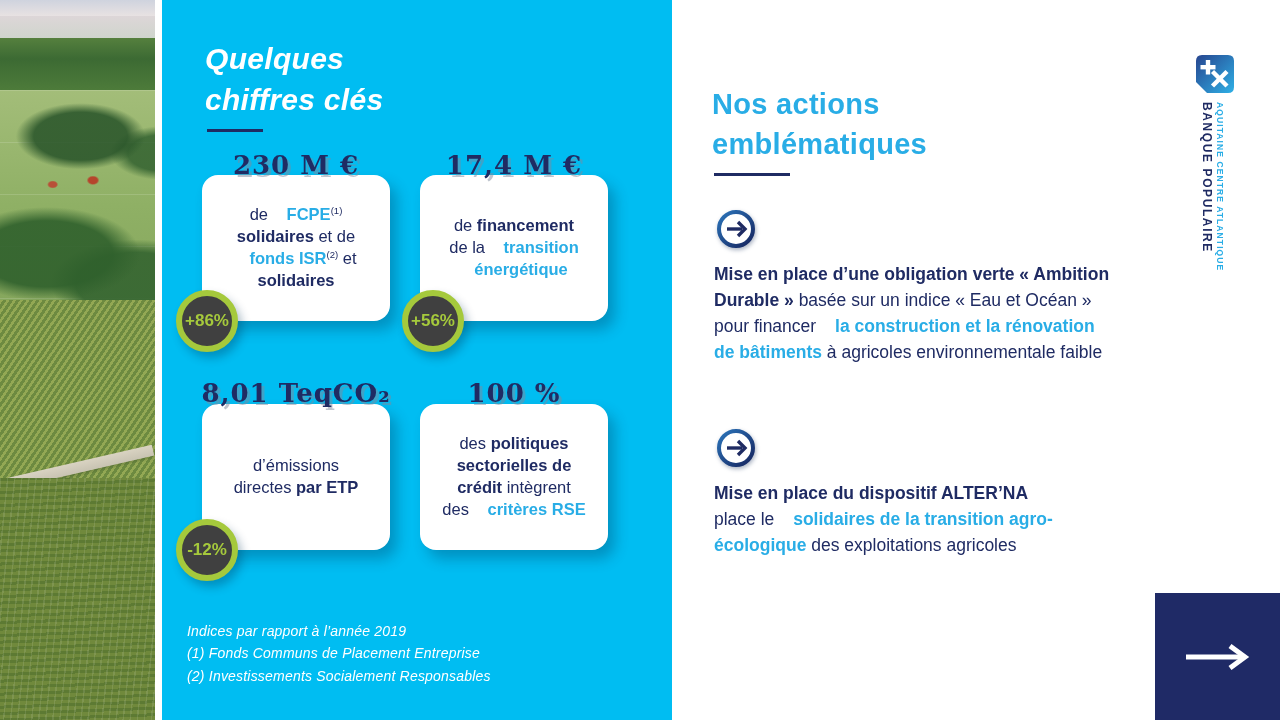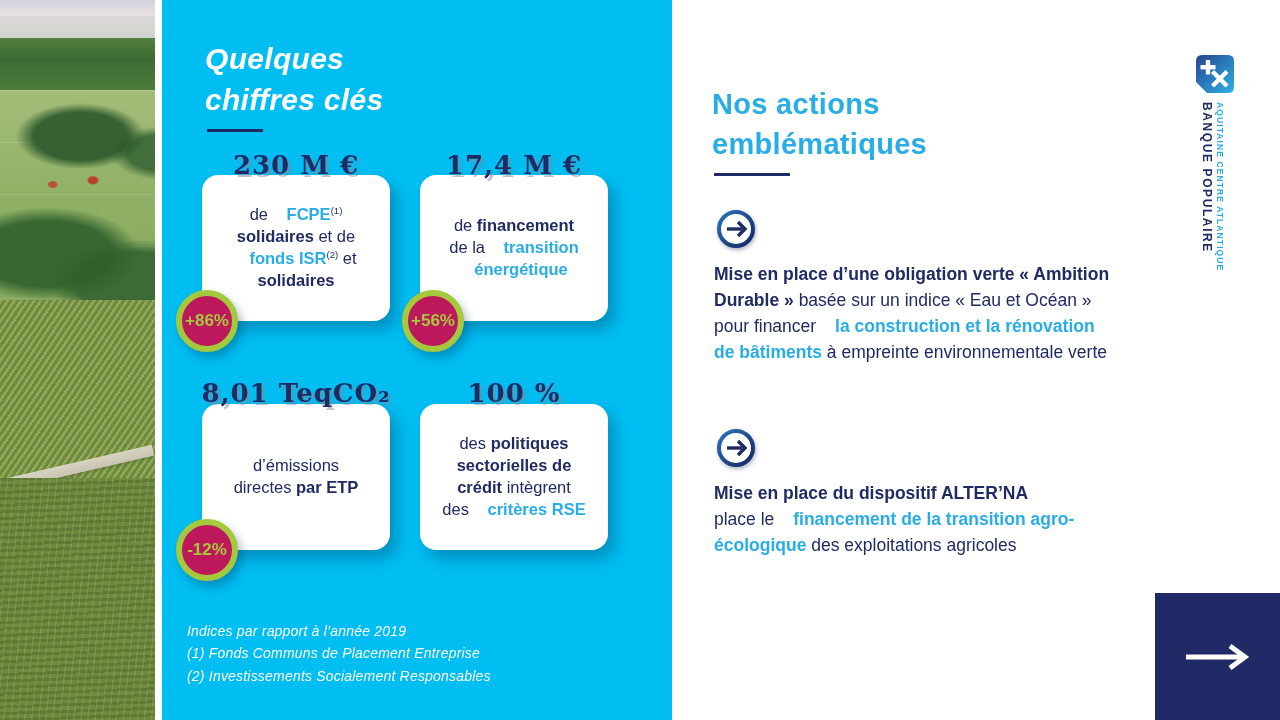--- a/index.html
+++ b/index.html
@@ -78,21 +78,21 @@
   .card-text{
     text-align:center;font-size:16.5px;line-height:1.33;color:var(--navy);
     padding:6px 8px;
   }
   .seg-navy{color:var(--navy);}
   .seg-navyBold{color:var(--navy);font-weight:bold;}
   .seg-cyanBold{color:var(--cyan-text);font-weight:bold;padding-left:14px;}
   .seg-sup{color:var(--navy);font-size:.58em;vertical-align:super;}
   .badge{
     position:absolute;width:62px;height:62px;border-radius:50%;
-    background:#be185d;border:6px solid var(--green);
+    background:#404040;border:6px solid var(--green);
     display:flex;align-items:center;justify-content:center;
     color:var(--green);font-size:17px;font-weight:bold;
     box-shadow:4px 6px 10px rgba(0,50,85,.32);z-index:4;
   }
   .b1{left:14px;top:290px;} .b2{left:240px;top:290px;} .b3{left:14px;top:519px;}
   .footnotes{
     position:absolute;left:25px;top:620px;color:#ffffff;
     font-size:14px;font-style:italic;line-height:1.6;letter-spacing:.2px;
   }
   
@@ -180,30 +180,30 @@
       <linearGradient id="ringGrad" x1="0" y1="0" x2="1" y2="1">
         <stop offset="0" stop-color="#2b74ba"></stop>
           <stop offset="1" stop-color="#16245e"></stop>
       </linearGradient>
     </defs>
     <circle cx="21" cy="21" r="17" fill="#ffffff" stroke="url(#ringGrad)" stroke-width="4"></circle>
     <line x1="12" y1="21" x2="27" y2="21" stroke="#1F2B63" stroke-width="3.4"></line>
     <path d="M23 14 L30 21 L23 28" fill="none" stroke="#1F2B63" stroke-width="3.4"></path>
   </svg>
 </div>
-<p class="action-text a1"><span class="seg-navyBold">Mise en place d’une obligation verte « Ambition Durable » </span><span class="seg-navy">basée sur un indice « Eau et Océan » pour financer </span><span class="seg-cyanBold">la construction et la rénovation de bâtiments</span><span class="seg-navy"> à empreinte environnementale verte</span></p>
+<p class="action-text a1"><span class="seg-navyBold">Mise en place d’une obligation verte « Ambition Durable » </span><span class="seg-navy">basée sur un indice « Eau et Océan » pour financer </span><span class="seg-cyanBold">la construction et la rénovation de bâtiments</span><span class="seg-navy"> à agricoles environnementale faible</span></p>
 
 <div class="bullet bu2">
   <svg width="44" height="44" viewBox="0 0 44 44">
     <circle cx="21" cy="21" r="17" fill="#ffffff" stroke="url(#ringGrad)" stroke-width="4"></circle>
     <line x1="12" y1="21" x2="27" y2="21" stroke="#1F2B63" stroke-width="3.4"></line>
     <path d="M23 14 L30 21 L23 28" fill="none" stroke="#1F2B63" stroke-width="3.4"></path>
   </svg>
 </div>
-<p class="action-text a2"><span class="seg-navyBold">Mise en place du dispositif ALTER’NA</span><br><span class="seg-navy">place le </span><span class="seg-cyanBold">financement de la transition agro-écologique</span><span class="seg-navy">  des exploitations agricoles</span></p>
+<p class="action-text a2"><span class="seg-navyBold">Mise en place du dispositif ALTER’NA</span><br><span class="seg-navy">place le </span><span class="seg-cyanBold">solidaires de la transition agro-écologique</span><span class="seg-navy">  des exploitations agricoles</span></p>
 
 <div class="logo">
   <svg class="logo-icon" viewBox="0 0 38 38">
     <defs>
       <linearGradient id="bpGrad" x1="0" y1="0" x2="1" y2="1">
         <stop offset="0" stop-color="#27458f"></stop>
           <stop offset="1" stop-color="#2fb0e6"></stop>
       </linearGradient>
     </defs>
     <path d="M6,0 H32 Q38,0 38,6 V32 Q38,38 32,38 H11 L0,27 V6 Q0,0 6,0 Z" fill="url(#bpGrad)"></path>

